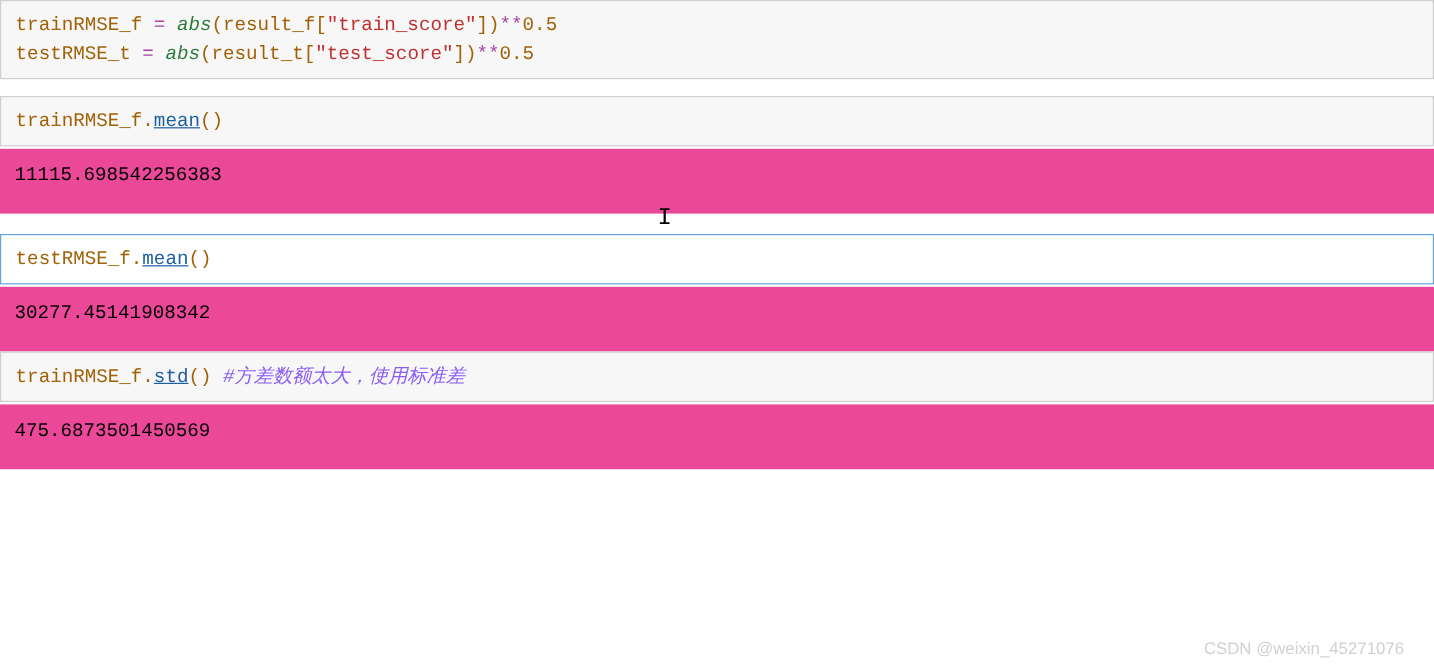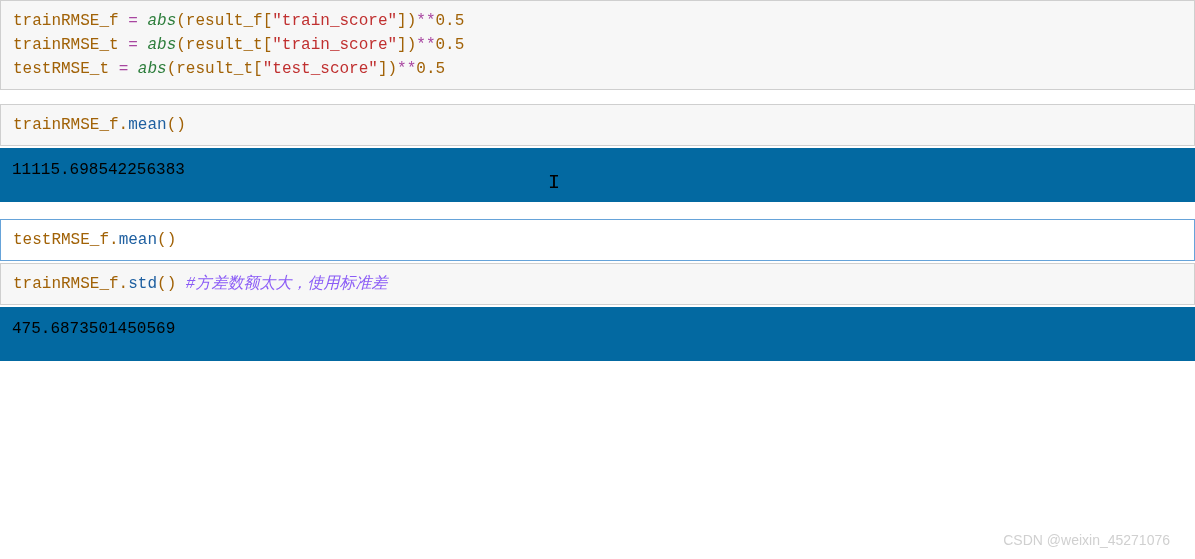--- a/index.html
+++ b/index.html
@@ -24,32 +24,32 @@
       padding: 8px 12px;
       margin-bottom: 2px;
     }
     .cell-input.selected {
       border: 1px solid #66a3d9;
       background: #fff;
       margin-top: 17px;
     }
     .cell-output {
       padding: 10px 12px 20px 12px;
-      background: #0369a1;
+      background: #ec4899;
       color: #000;
     }
     .code-line {
       white-space: pre;
       font-family: Consolas, Monaco, 'Courier New', monospace;
     }
     .op { color: #a846a0; }
     .builtin { color: #2c7d3b; font-style: italic; }
     .string { color: #c03030; }
     .num { color: #a16207; }
-    .method { color: #1e5fa0; }
+    .method { color: #1e5fa0; text-decoration: underline; }
     .comment { color: #8b5cf6; font-style: italic; }
     .var { color: #a16207; }
     .separator {
       height: 12px;
     }
     .cursor {
       position: absolute;
       top: 168px;
       left: 548px;
       font-size: 20px;
@@ -64,31 +64,31 @@
       font-family: Arial, sans-serif;
       font-size: 14px;
     }
   </style>
 </head>
 <body>
 
 <div id="notebook">
     <div class="cell-input">
       <div class="code-line"><span class="var">trainRMSE_f </span><span class="op">=</span><span class="var"> </span><span class="builtin">abs</span><span class="var">(result_f[</span><span class="string">"train_score"</span><span class="var">])</span><span class="op">**</span><span class="num">0.5</span></div>
-      <div class="code-line"><span class="var">trainRMSE_t </span><span class="op">=</span><span class="var"> </span><span class="builtin">abs</span><span class="var">(result_t[</span><span class="string">"train_score"</span><span class="var">])</span><span class="op">**</span><span class="num">0.5</span></div>
       <div class="code-line"><span class="var">testRMSE_t </span><span class="op">=</span><span class="var"> </span><span class="builtin">abs</span><span class="var">(result_t[</span><span class="string">"test_score"</span><span class="var">])</span><span class="op">**</span><span class="num">0.5</span></div>
     </div>
     <div class="separator"></div>
     <div class="cell-input">
       <div class="code-line"><span class="var">trainRMSE_f.</span><span class="method">mean</span><span class="var">()</span></div>
     </div>
     <div class="cell-output">11115.698542256383</div>
     <div class="cell-input selected">
       <div class="code-line"><span class="var">testRMSE_f.</span><span class="method">mean</span><span class="var">()</span></div>
     </div>
+    <div class="cell-output">30277.45141908342</div>
     <div class="cell-input">
       <div class="code-line"><span class="var">trainRMSE_f.</span><span class="method">std</span><span class="var">() </span><span class="comment">#方差数额太大，使用标准差</span></div>
     </div>
     <div class="cell-output">475.6873501450569</div>
   </div>
 
 <span class="cursor">I</span>
 
 <div class="watermark">CSDN @weixin_45271076</div>
 

